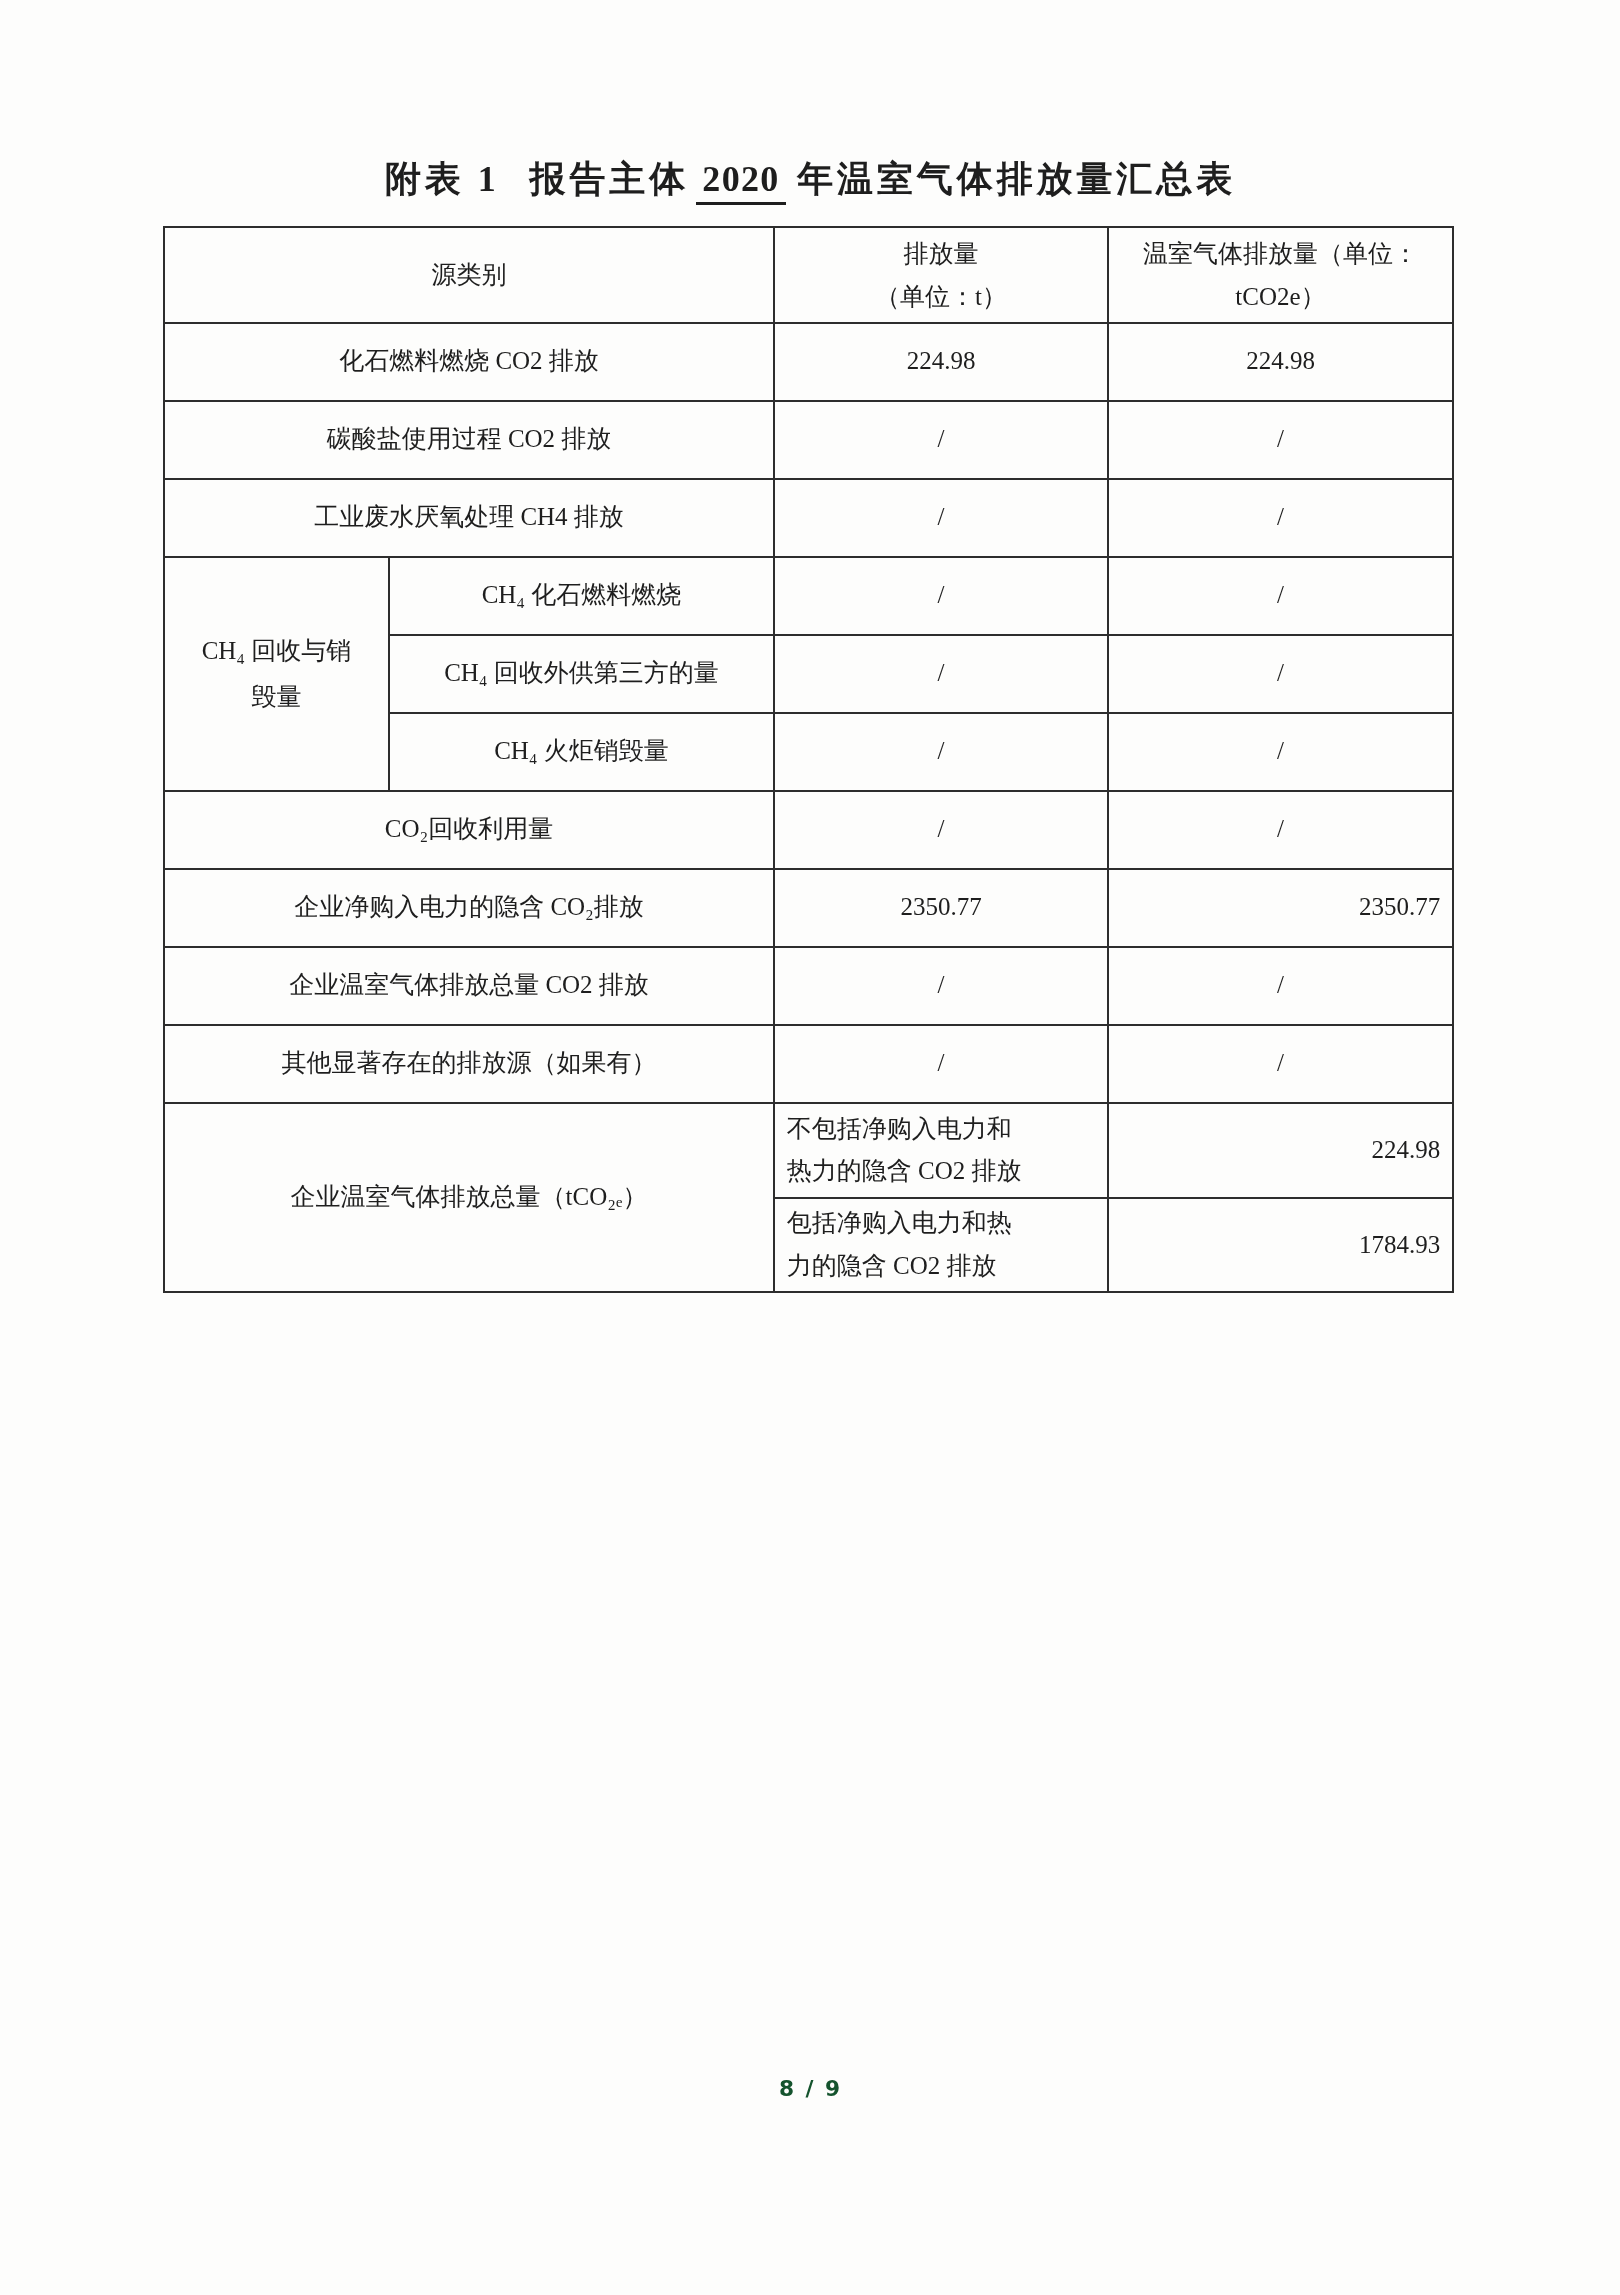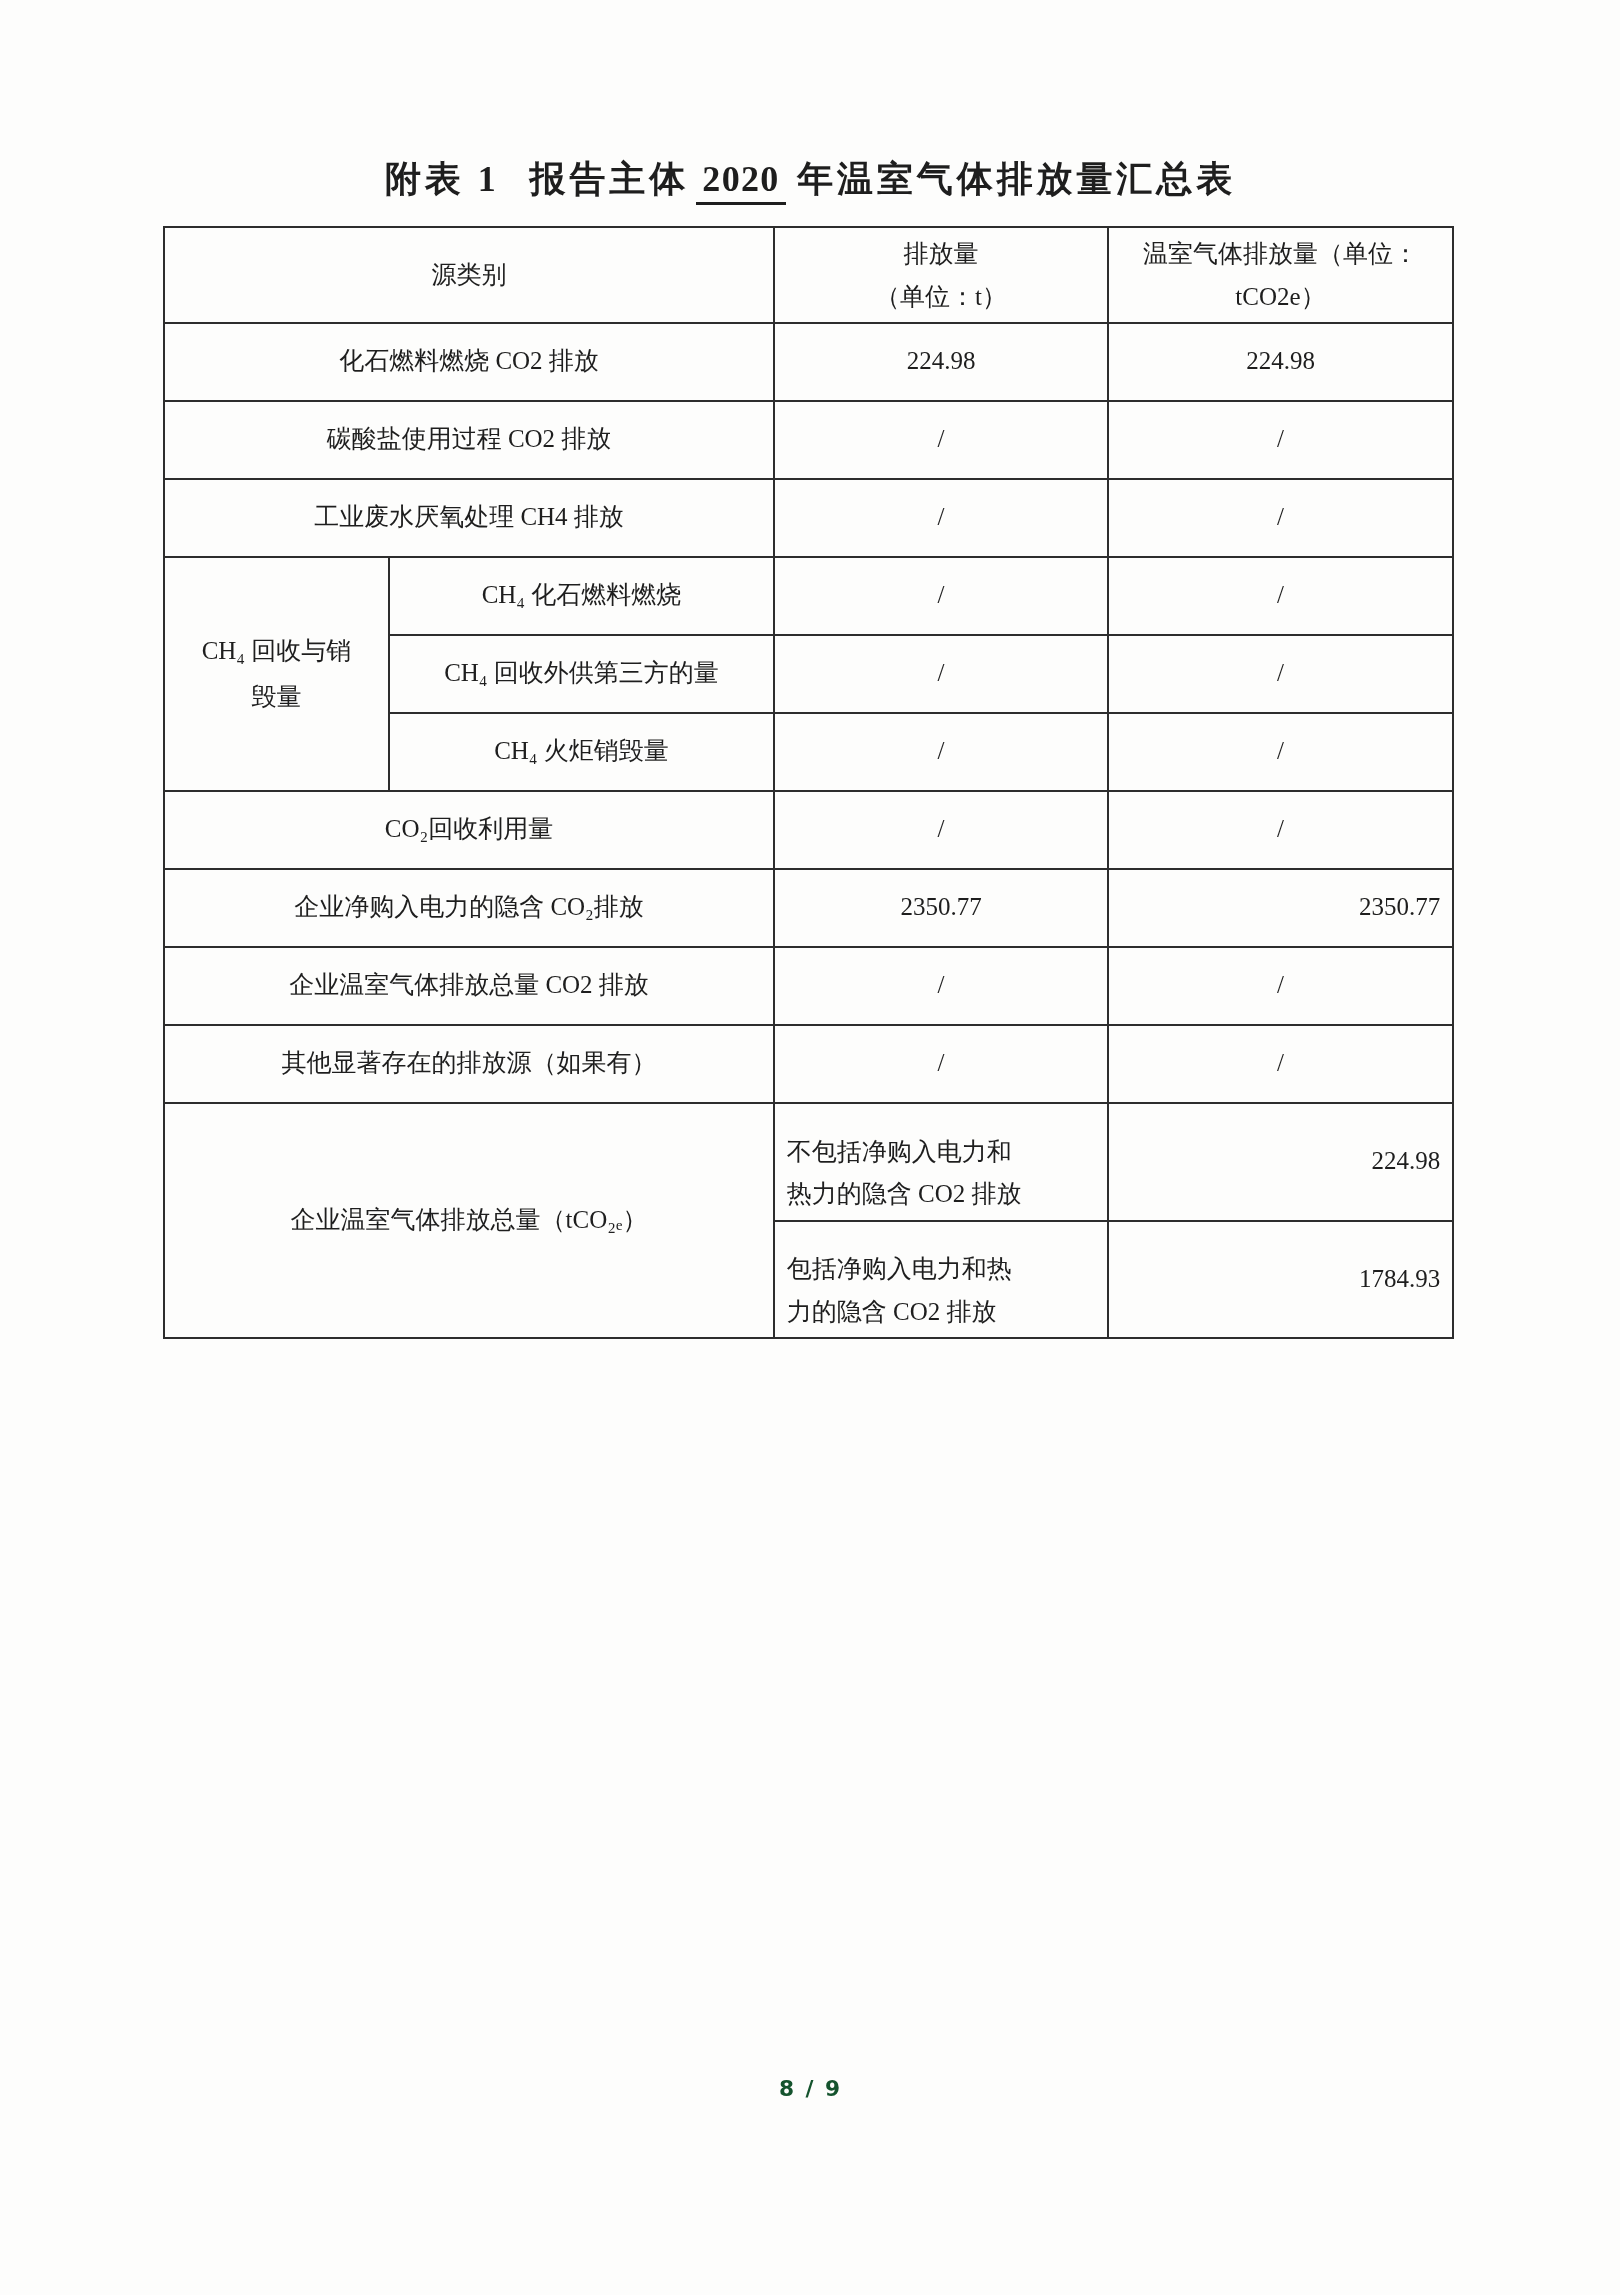--- a/index.html
+++ b/index.html
@@ -51,21 +51,21 @@
   col.cb { width: 385px; }
   col.cc { width: 334px; }
   col.cd { width: 345px; }
   tr.hdr { height: 80px; margin-left: 34px; }
   tr.row { height: 78px; }
   tr.trow { height: 82px; }
   .hdr td div { line-height: 1.72; }
   .group-label { padding: 0 29px !important; line-height: 1.85 !important; }
   .num-right { text-align: right !important; padding-right: 11.8px !important; }
   .sub-label { text-align: left !important; padding-left: 11.8px !important; }
-  .sub-label .sub-inner { max-width: 238px; line-height: 1.7; margin-top: 23px; }
+  .sub-label .sub-inner { max-width: 238px; line-height: 1.7; }
   .page-num {
     position: absolute;
     top: 2076px;
     left: 0;
     width: 100%;
     text-align: center;
     font-family: "DejaVu Sans", "Liberation Sans", sans-serif;
     font-size: 21.7px;
     font-weight: bold;
     letter-spacing: 2px;

